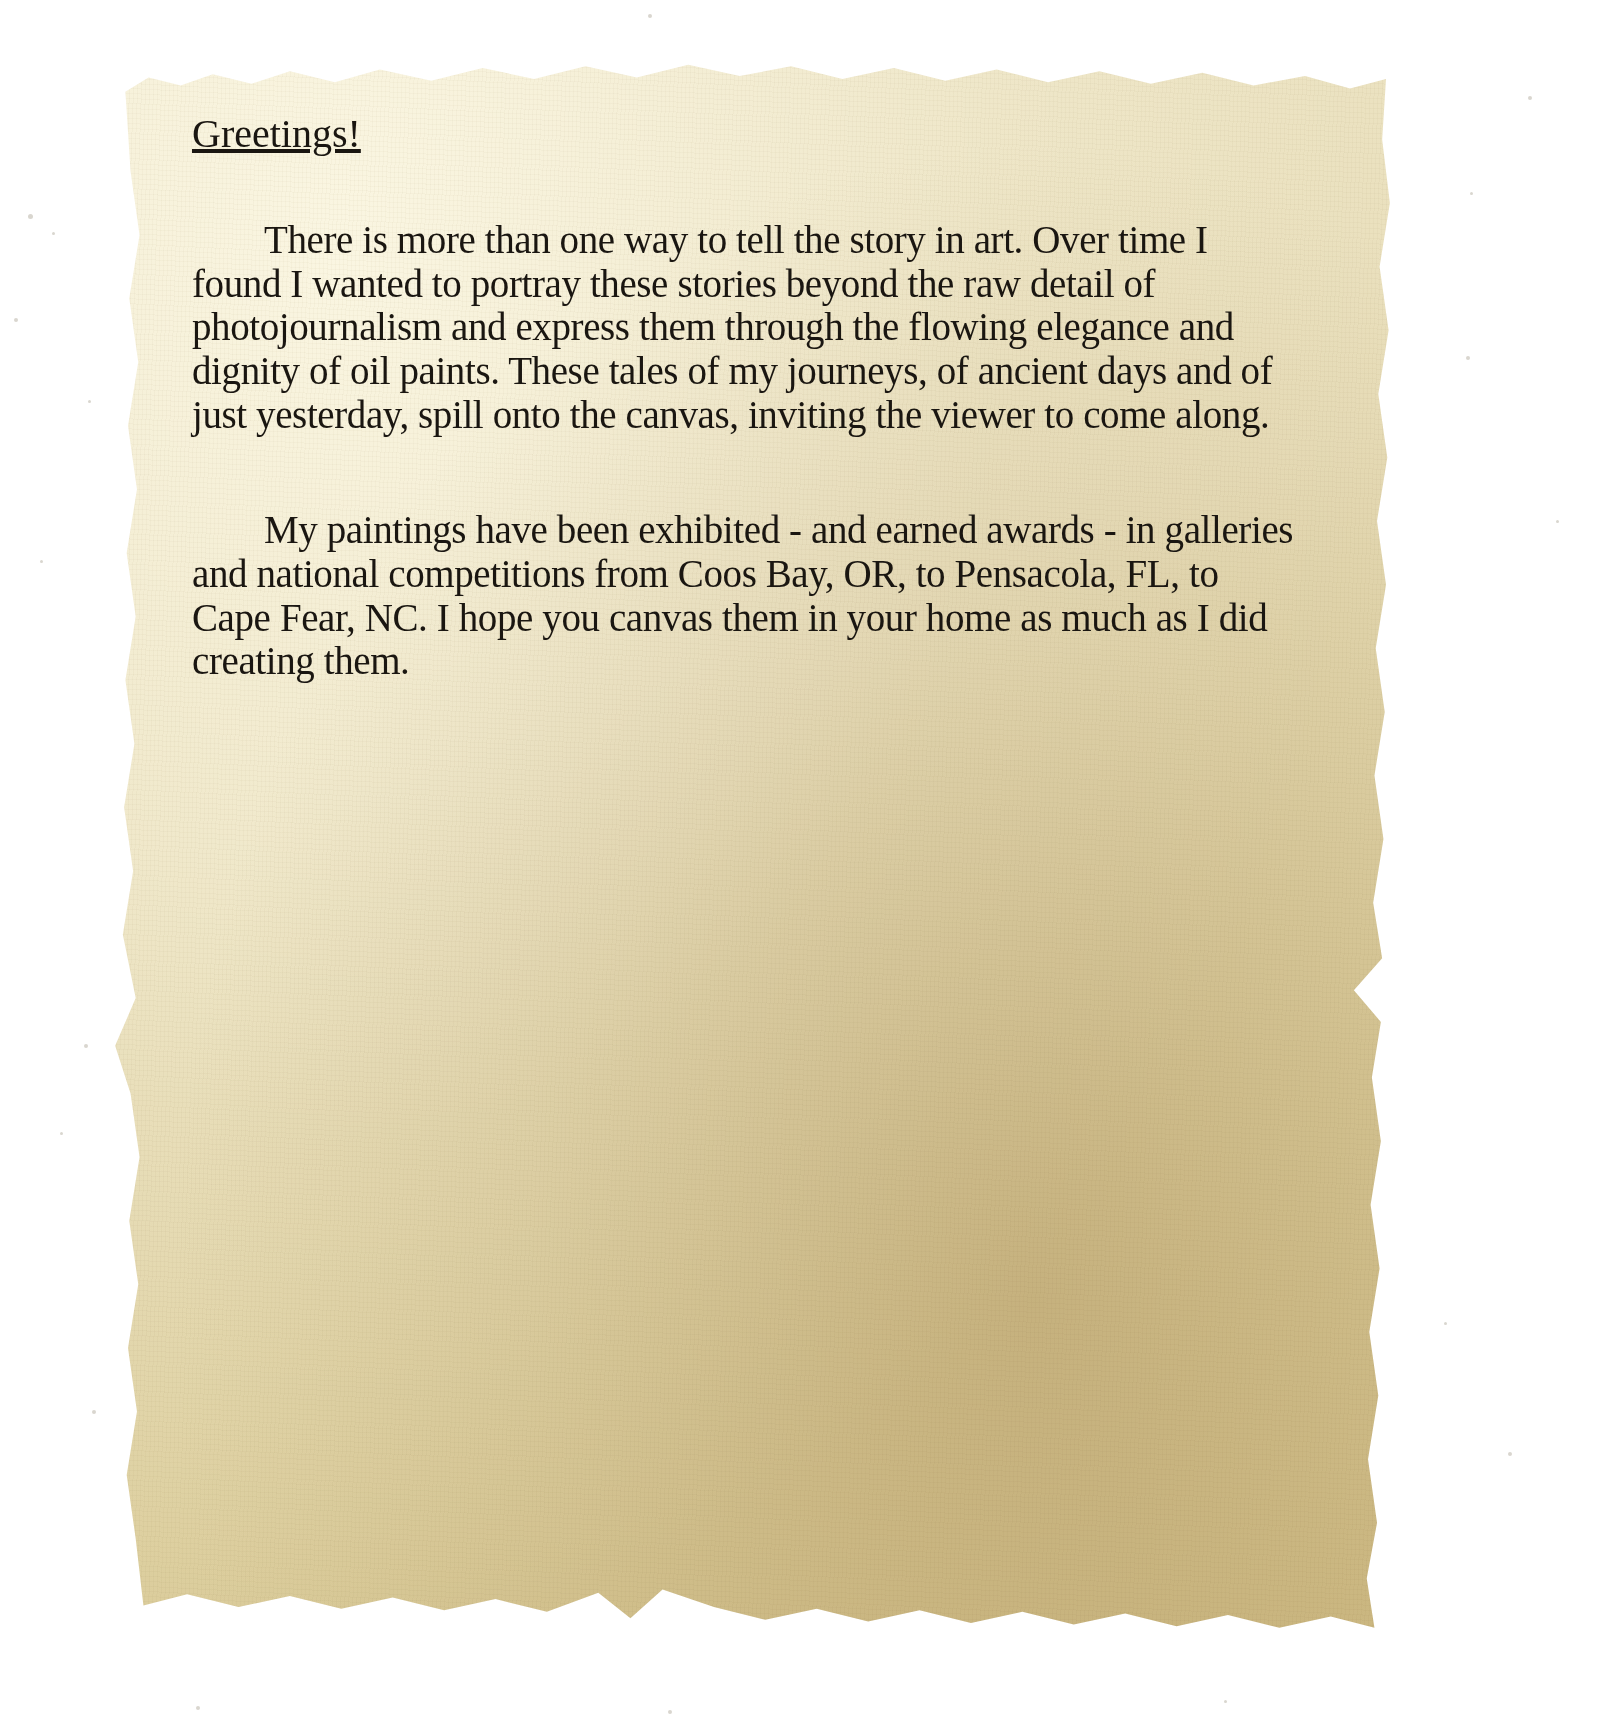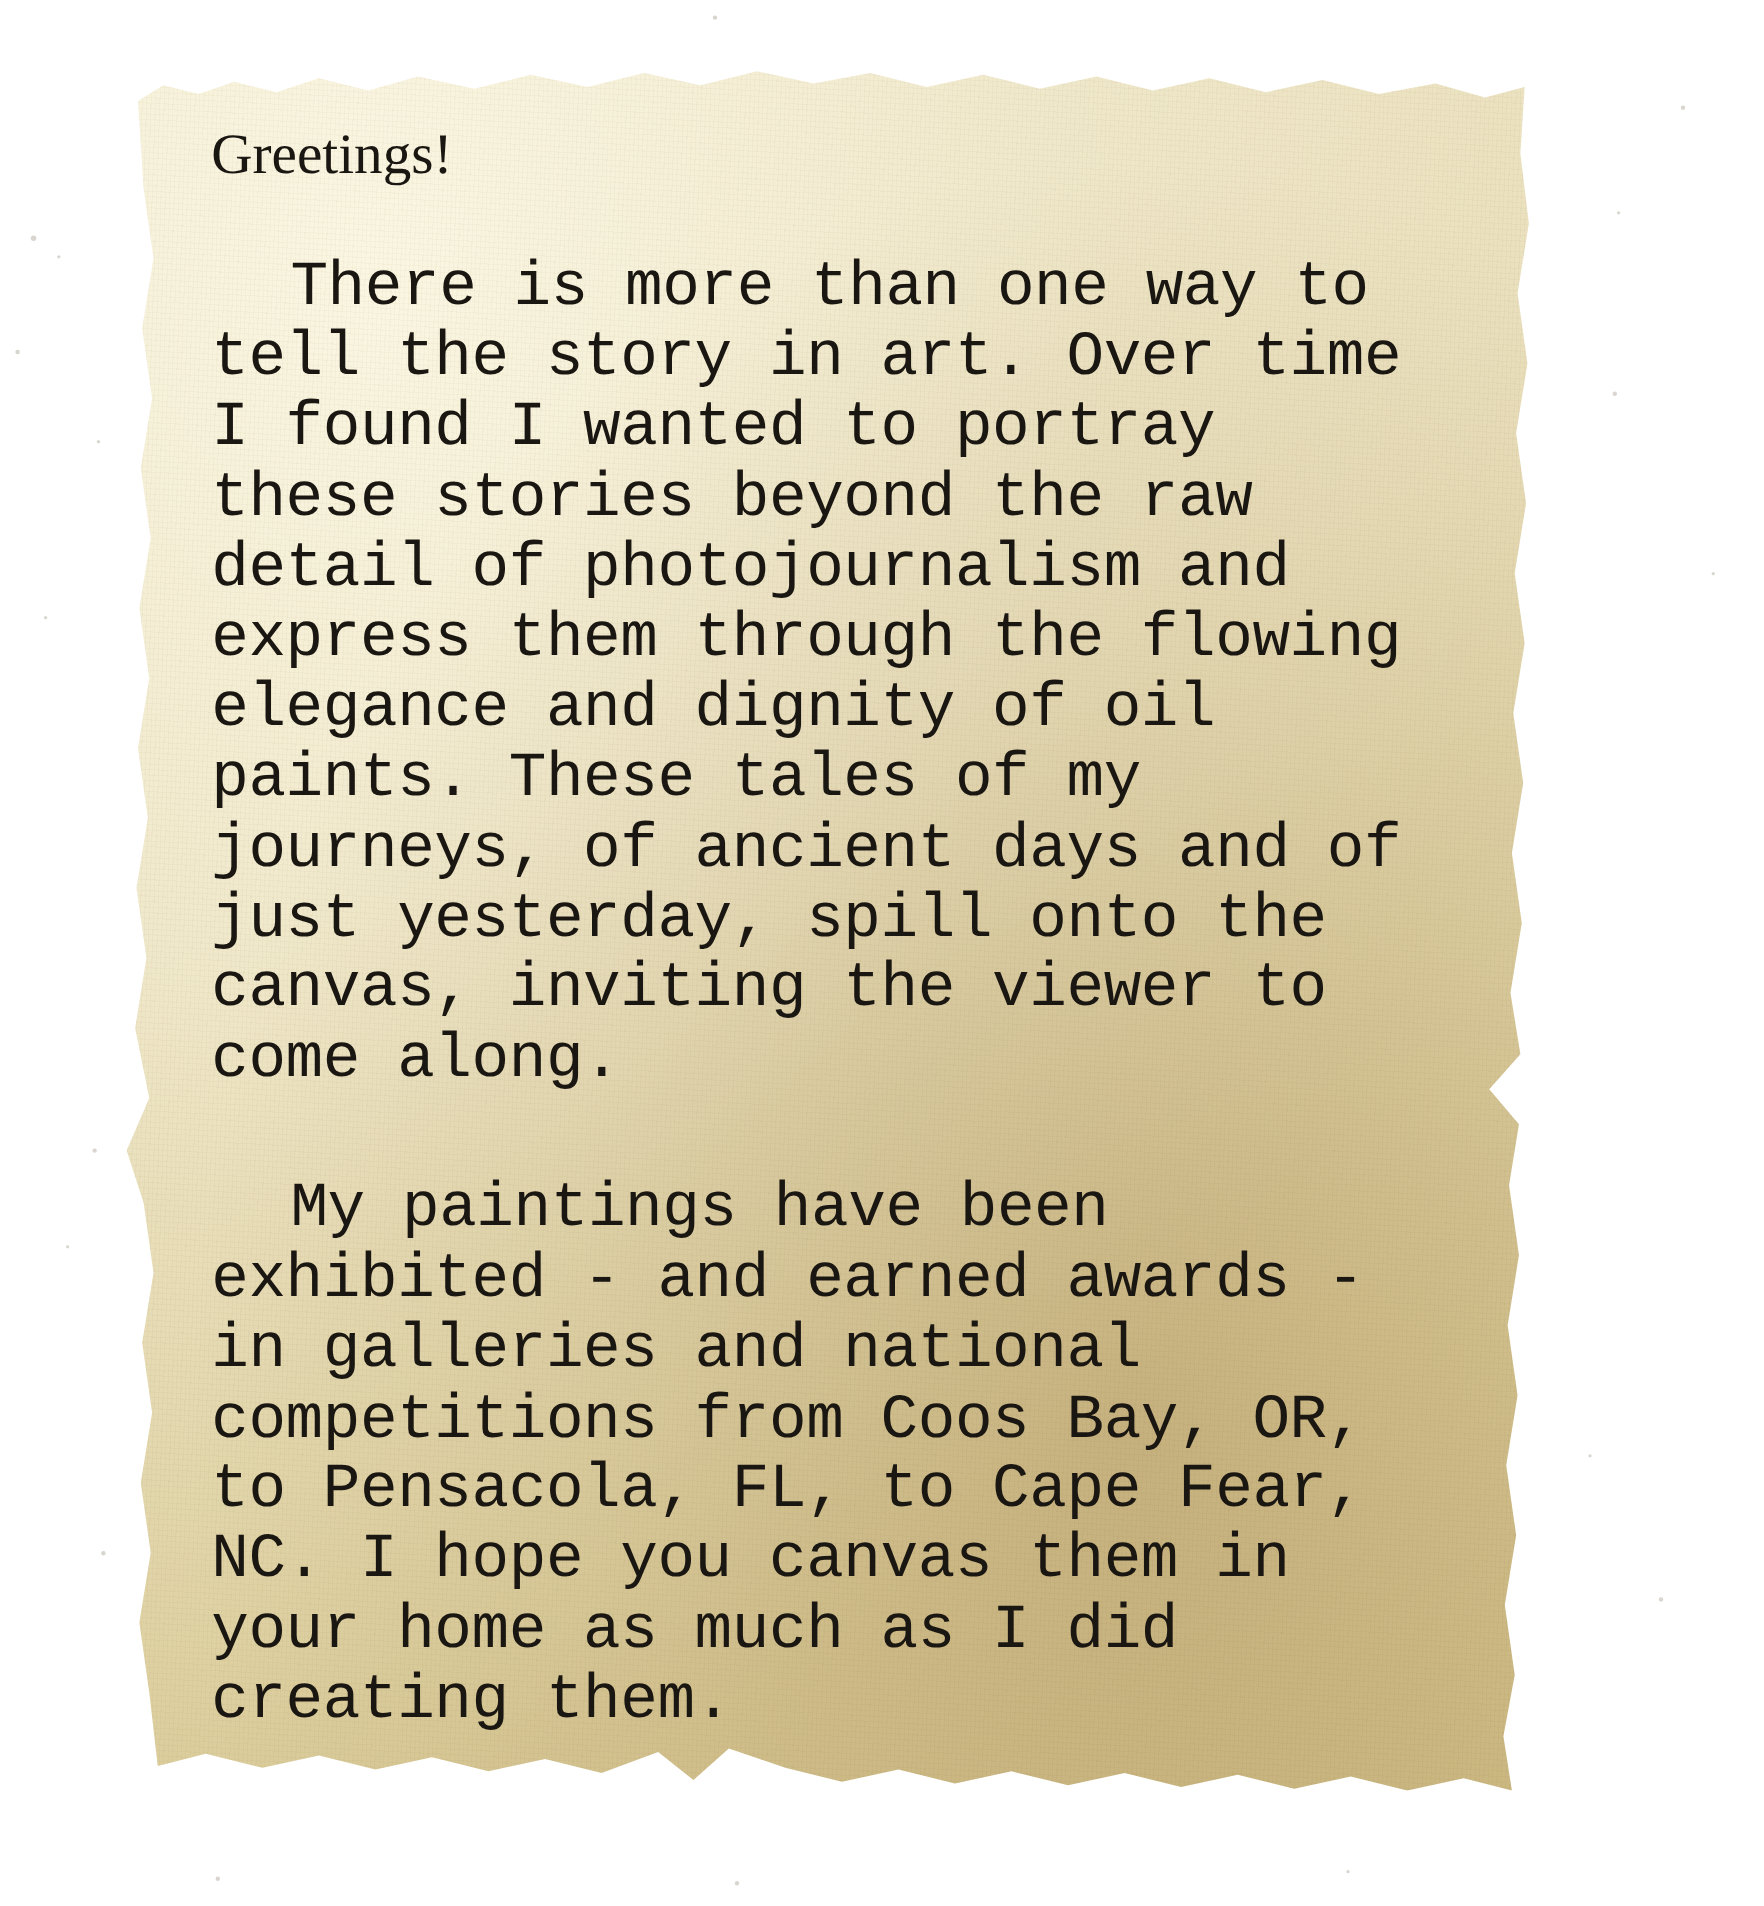--- a/index.html
+++ b/index.html
@@ -72,33 +72,34 @@
 
   #letter-body {
     position: absolute;
     left: 82px;
     top: 52px;
     width: 1105px;
     color: #181410;
   }
 
   .para {
-    font-family: Liberation Mono, monospace;
-    font-size: 57px;
+    font-family: Liberation Serif, serif;
+    font-size: 39px;
     line-height: 1.12;
     letter-spacing: -0.4px;
     margin: 0;
     color: #1a1611;
   }
   #greeting-line {
     font-family: "Liberation Serif", serif;
-    font-size: 52px;
+    font-size: 40px;
     line-height: 1.1;
     letter-spacing: 0px;
     margin: 0 0 62px 0;
+    text-decoration: underline;
   }
   #paragraph-1 { margin-bottom: 72px; text-indent: 72px; }
   #paragraph-2 { text-indent: 72px; }
 </style>
 </head>
 <body>
 
 <div>
   <span class="speck" style="left:28px;  top:214px;  width:5px;  height:5px;"></span>
   <span class="speck" style="left:52px;  top:232px;  width:3px;  height:3px;"></span>

